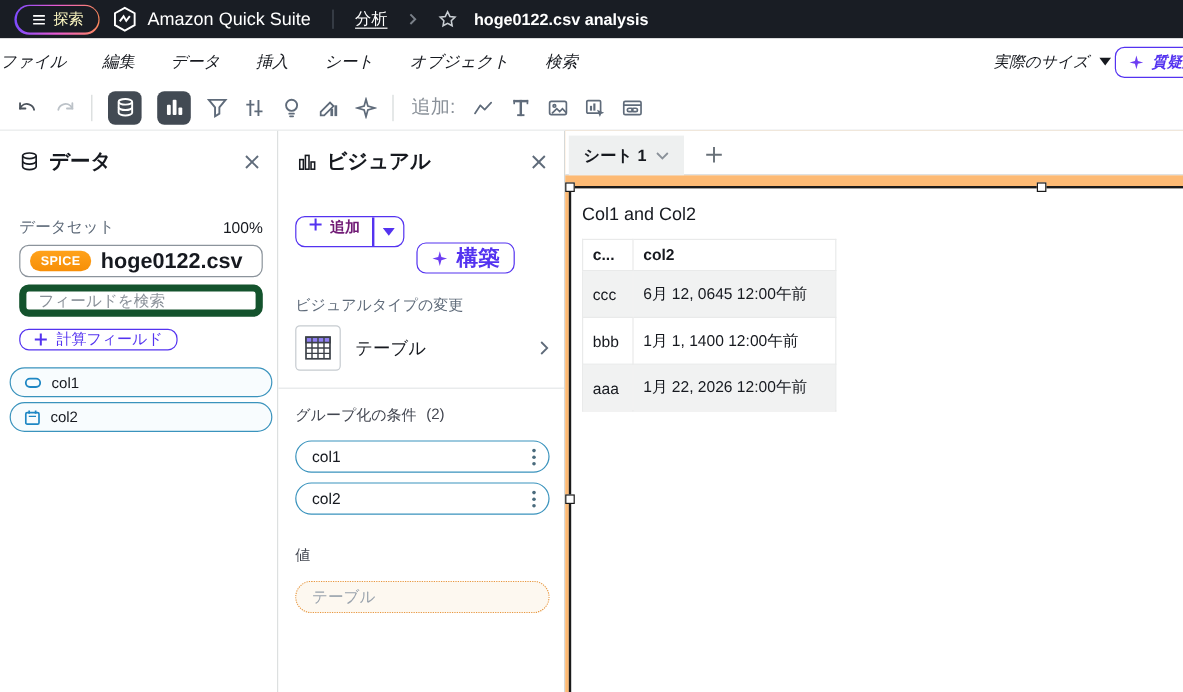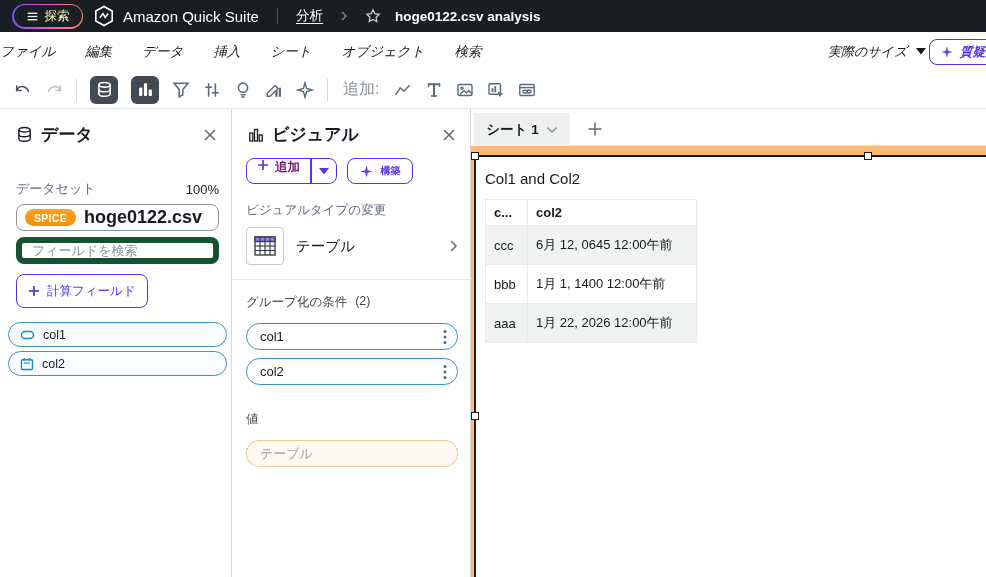--- a/index.html
+++ b/index.html
@@ -48,33 +48,33 @@
   .ds-label{font-size:13px;color:#5f6b7a;flex:1;}
   .ds-pct{font-size:13px;}
   .ds-select{margin:0 12px 6px 16px;height:27px;border:1px solid #8c949c;border-radius:8px;display:flex;align-items:center;
              padding:0 8px;gap:8px;cursor:pointer;}
   .spice-badge{background:linear-gradient(180deg,#ffa21b,#f78f07);color:#fff;font-size:10.5px;font-weight:700;
                padding:2.5px 9px;border-radius:10px;letter-spacing:.3px;}
   .ds-name{font-size:18px;font-weight:700;flex:1;}
   .search-box{margin:2px 12px 6px 16px;height:27px;border:6px solid #14532d;border-radius:8px;display:flex;align-items:center;padding:0 8px;}
   .search-box input{border:none;outline:none;flex:1;font-size:13px;font-family:inherit;color:#16191f;background:transparent;}
   .search-box input::placeholder{color:#8a9199;}
-  .calc-btn{margin:4px 12px 10px 16px;height:34px;border:1.5px solid #5433f0;border-radius:8px;background:#fff;
+  .calc-btn{margin:4px 12px 10px 16px;height:18px;border:1.5px solid #5433f0;border-radius:8px;background:#fff;
             display:inline-flex;align-items:center;gap:7px;padding:0 11px;color:#5433f0;font-size:12.5px;cursor:pointer;}
 
   .field-pill{margin:4px 4px 2px 8px;height:25px;border:1px solid #3a93bd;border-radius:13px;background:#f8fcfe;
               display:flex;align-items:center;gap:8px;padding:0 11px;font-size:12.5px;cursor:grab;}
 
   .vp-btnrow{display:flex;align-items:center;gap:10px;padding:2px 12px 8px 14px;}
   .split-btn{display:flex;align-items:stretch;height:26px;border:1.5px solid #5433f0;border-radius:8px;overflow:hidden;background:#fff;}
   .split-main{display:flex;align-items:flex-start;gap:6px;padding:0 10px;color:#701a75;font-size:12.5px;font-weight:600;cursor:pointer;}
   .split-sep{width:1.5px;background:#5433f0;}
   .split-caret{display:flex;align-items:center;justify-content:center;width:24px;cursor:pointer;}
   .build-btn{display:flex;align-items:center;gap:7px;height:26px;border:1.5px solid #5433f0;border-radius:8px;background:#fff;
-             padding:0 11px;color:#5433f0;font-size:10px;font-weight:600;cursor:pointer;}
+             padding:0 11px;color:#5433f0;font-size:18px;font-weight:600;cursor:pointer;margin-top:44px;}
   .section-label{font-size:12.5px;color:#5f6b7a;padding:10px 14px 6px 14px;}
   .vtype-row{display:flex;align-items:center;gap:12px;padding:2px 12px 12px 14px;cursor:pointer;}
   .vtype-box{width:38px;height:38px;border:1px solid #c6cbd0;border-radius:4px;display:flex;align-items:center;justify-content:center;background:#fff;}
   .vtype-name{font-size:14.5px;flex:1;}
   .mid-divider{height:1px;background:#e4e6e8;margin:2px 0 0 0;}
   .group-label-row{display:flex;gap:8px;font-size:12.5px;color:#424650;padding:14px 14px 8px 14px;}
   .well-pill{margin:4px 12px 8px 14px;height:27px;border:1px solid #3a93bd;border-radius:14px;background:#fff;
              display:flex;align-items:center;padding:0 10px 0 13px;font-size:13px;cursor:grab;}
   .well-pill .pname{flex:1;}
   .value-label{font-size:12.5px;color:#424650;padding:18px 14px 6px 14px;}

